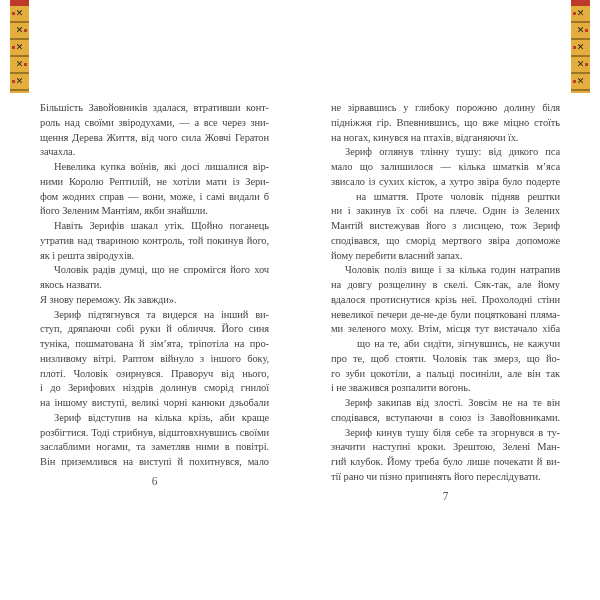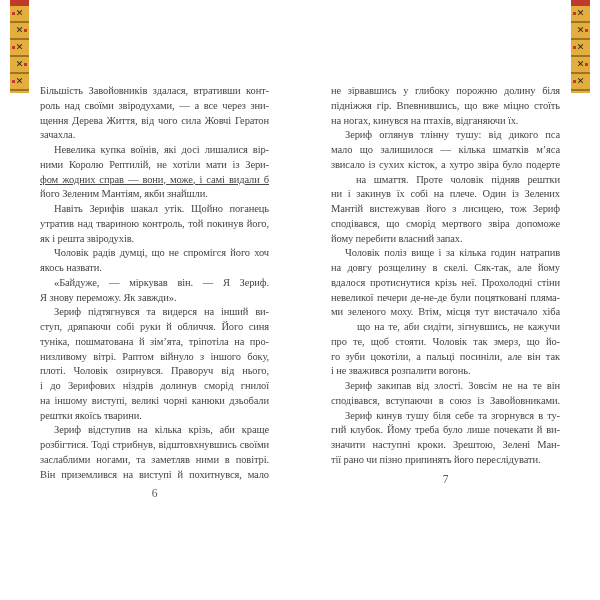--- a/index.html
+++ b/index.html
@@ -39,21 +39,21 @@
   .ornament .cell .dot {
     position: absolute;
     width: 3px;
     height: 3px;
     top: 6px;
   }
   .ornament .sep { width: 100%; height: 2px; }
   
   .page {
     position: absolute;
-    top: 84px;
+    top: 101px;
     width: 229px;
   }
   .page.pleft  { left: 40px; }
   .page.pright { left: 331px; }
   .text-block {
     width: 100%;
     font-size: 10.5px;
     letter-spacing: -0.12px;
     color: #464646;
   }
@@ -138,37 +138,35 @@
     </div>
 
   <div class="page pleft">
     <div class="text-block" id="left-text">
         <div class="line j" style="color: rgb(70, 70, 70);">Більшість Завойовників здалася, втративши конт-</div>
         <div class="line j" style="color: rgb(70, 70, 70);">роль над своїми звіродухами, — а все через зни-</div>
         <div class="line j" style="color: rgb(70, 70, 70);">щення Дерева Життя, від чого сила Жовчі Гератон</div>
         <div class="line" style="color: rgb(70, 70, 70);">зачахла.</div>
         <div class="line j ind" style="color: rgb(70, 70, 70);">Невелика купка воїнів, які досі лишалися вір-</div>
         <div class="line j" style="color: rgb(70, 70, 70);">ними Королю Рептилій, не хотіли мати із Зери-</div>
-        <div class="line j" style="color: rgb(70, 70, 70); text-decoration: underline;">фом жодних справ — вони, може, і самі видали б</div>
+        <div class="line j" style="color: rgb(70, 70, 70);">фом жодних справ — вони, може, і самі видали б</div>
         <div class="line" style="color: rgb(70, 70, 70);">його Зеленим Мантіям, якби знайшли.</div>
         <div class="line j ind" style="color: rgb(70, 70, 70);">Навіть Зерифів шакал утік. Щойно поганець</div>
         <div class="line j" style="color: rgb(70, 70, 70);">утратив над твариною контроль, той покинув його,</div>
         <div class="line" style="color: rgb(70, 70, 70);">як і решта звіродухів.</div>
         <div class="line j ind" style="color: rgb(70, 70, 70);">Чоловік радів думці, що не спромігся його хоч</div>
         <div class="line" style="color: rgb(70, 70, 70);">якось назвати.</div>
-        <div class="line j ind" style="color: rgb(70, 70, 70);">«Байдуже, — міркував він. — Я Зериф.</div>
         <div class="line" style="color: rgb(70, 70, 70);">Я знову переможу. Як завжди».</div>
         <div class="line j ind" style="color: rgb(70, 70, 70);">Зериф підтягнувся та видерся на інший ви-</div>
         <div class="line j" style="color: rgb(70, 70, 70);">ступ, дряпаючи собі руки й обличчя. Його синя</div>
         <div class="line j" style="color: rgb(70, 70, 70);">туніка, пошматована й зімʼята, тріпотіла на про-</div>
         <div class="line j" style="color: rgb(70, 70, 70);">низливому вітрі. Раптом війнуло з іншого боку,</div>
         <div class="line j" style="color: rgb(70, 70, 70);">плоті. Чоловік озирнувся. Праворуч від нього,</div>
         <div class="line j" style="color: rgb(70, 70, 70);">і до Зерифових ніздрів долинув сморід гнилої</div>
         <div class="line j" style="color: rgb(70, 70, 70);">на іншому виступі, великі чорні канюки дзьобали</div>
-        <div class="line" style="color: rgb(70, 70, 70);">рештки якоїсь тварини.</div>
         <div class="line j ind" style="color: rgb(70, 70, 70);">Зериф відступив на кілька крізь, аби краще</div>
         <div class="line j" style="color: rgb(70, 70, 70);">розбігтися. Тоді стрибнув, відштовхнувшись своїми</div>
         <div class="line j" style="color: rgb(70, 70, 70);">заслаблими ногами, та заметляв ними в повітрі.</div>
         <div class="line j" style="color: rgb(70, 70, 70);">Він приземлився на виступі й похитнувся, мало</div>
       </div>
     <div class="page-number">6</div>
   </div>
 
   <div class="page pright">
     <div class="text-block" id="right-text">
@@ -188,20 +186,20 @@
         <div class="line j" style="color: rgb(70, 70, 70);">вдалося протиснутися крізь неї. Прохолодні стіни</div>
         <div class="line j" style="color: rgb(70, 70, 70);">невеликої печери де-не-де були поцятковані пляма-</div>
         <div class="line j" style="color: rgb(70, 70, 70);">ми зеленого моху. Втім, місця тут вистачало хіба</div>
         <div class="line j" style="color: rgb(70, 70, 70); margin-left: 26px;">що на те, аби сидіти, зігнувшись, не кажучи вже</div>
         <div class="line j" style="color: rgb(70, 70, 70);">про те, щоб стояти. Чоловік так змерз, що йо-</div>
         <div class="line j" style="color: rgb(70, 70, 70);">го зуби цокотіли, а пальці посиніли, але він так</div>
         <div class="line" style="color: rgb(70, 70, 70);">і не зважився розпалити вогонь.</div>
         <div class="line j ind" style="color: rgb(70, 70, 70);">Зериф закипав від злості. Зовсім не на те він</div>
         <div class="line j" style="color: rgb(70, 70, 70);">сподівався, вступаючи в союз із Завойовниками.</div>
         <div class="line j ind" style="color: rgb(70, 70, 70);">Зериф кинув тушу біля себе та згорнувся в ту-</div>
+        <div class="line j" style="color: rgb(70, 70, 70);">значити наступні кроки. Зрештою, Зелені Ман-</div>
         <div class="line j" style="color: rgb(70, 70, 70);">гий клубок. Йому треба було лише почекати й ви-</div>
-        <div class="line j" style="color: rgb(70, 70, 70);">значити наступні кроки. Зрештою, Зелені Ман-</div>
         <div class="line" style="color: rgb(70, 70, 70);">тії рано чи пізно припинять його переслідувати.</div>
       </div>
     <div class="page-number">7</div>
   </div>
 
 </div>
 
 </body></html>

